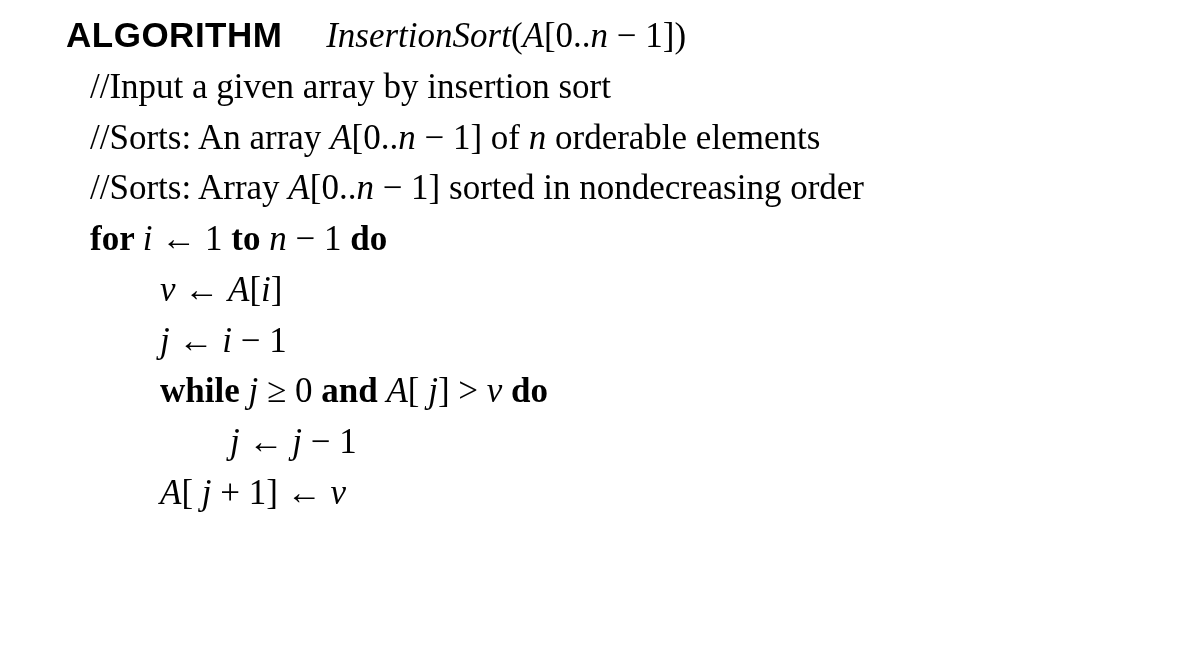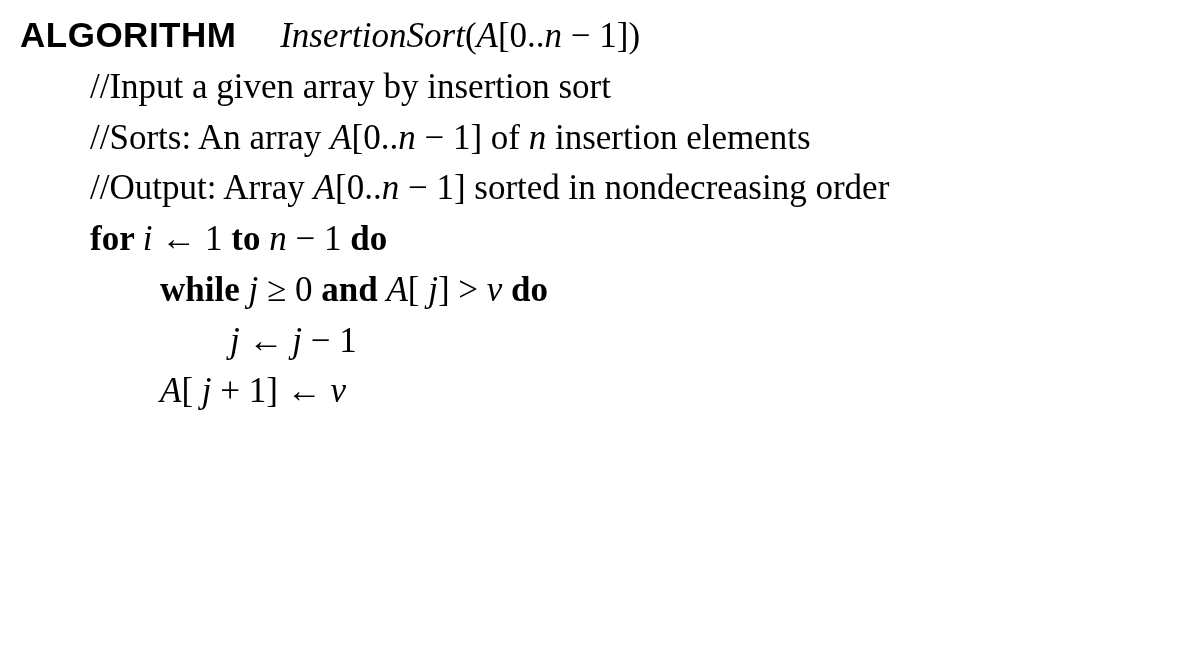--- a/index.html
+++ b/index.html
@@ -11,20 +11,21 @@
     color: #000000;
     font-family: "Times New Roman", Times, serif;
     font-size: 35px;
     line-height: 1.45;
   }
   .page {
     padding: 10px 20px 0 20px;
   }
   .title-line {
     white-space: nowrap;
+    margin-left: 46px;
   }
   .abold {
     font-family: Arial, Helvetica, sans-serif;
     font-weight: 900;
     font-style: normal;
     letter-spacing: 0.5px;
   }
   .kw {
     font-weight: bold;
     font-style: normal;
@@ -50,32 +51,38 @@
     <span class="abold">ALGORITHM</span>
     <span class="rm">&nbsp;&nbsp;&nbsp;</span>
     <span class="it">InsertionSort</span><span class="rm">(</span><span class="it">A</span><span class="rm">[</span><span class="rm">0..</span><span class="it">n</span><span class="rm"> − 1</span><span class="rm">]</span><span class="rm">)</span>
   </div>
 
   <div class="block1 line">
     <span class="rm">//Input a given array by insertion sort</span>
   </div>
 
   <div class="block1 line">
-    <span class="rm">//Sorts: An array </span><span class="it">A</span><span class="rm">[</span><span class="rm">0..</span><span class="it">n</span><span class="rm"> − 1]</span><span class="rm"> of </span><span class="it">n</span><span class="rm"> insertion elements</span>
+    <span class="rm">//Sorts: An array </span><span class="it">A</span><span class="rm">[</span><span class="rm">0..</span><span class="it">n</span><span class="rm"> − 1]</span><span class="rm"> of </span><span class="it">n</span><span class="rm"> orderable elements</span>
   </div>
 
   <div class="block1 line">
-    <span class="rm">//Output: Array </span><span class="it">A</span><span class="rm">[</span><span class="rm">0..</span><span class="it">n</span><span class="rm"> − 1]</span><span class="rm"> sorted in nondecreasing order</span>
+    <span class="rm">//Sorts: Array </span><span class="it">A</span><span class="rm">[</span><span class="rm">0..</span><span class="it">n</span><span class="rm"> − 1]</span><span class="rm"> sorted in nondecreasing order</span>
   </div>
 
   <div class="block1 line">
     <span class="kw">for </span><span class="it">i</span><span class="rm"> ← </span><span class="rm">1</span><span class="kw"> to </span><span class="it">n</span><span class="rm"> − 1</span><span class="kw"> do</span>
   </div>
 
+  <div class="block2 line">
+    <span class="it">v</span><span class="rm"> ← </span><span class="it">A</span><span class="rm">[</span><span class="it">i</span><span class="rm">]</span>
+  </div>
 
+  <div class="block2 line">
+    <span class="it">j</span><span class="rm"> ← </span><span class="it">i</span><span class="rm"> − 1</span>
+  </div>
 
   <div class="block2 line">
     <span class="kw">while </span><span class="it"> j</span><span class="rm"> ≥ </span><span class="rm">0</span><span class="kw"> and </span><span class="it">A</span><span class="rm">[</span><span class="it"> j</span><span class="rm">]</span><span class="rm"> &gt; </span><span class="it">v</span><span class="kw"> do</span>
   </div>
 
 
   <div class="block3 line">
     <span class="it">j</span><span class="rm"> ← </span><span class="it">j</span><span class="rm"> − 1</span>
   </div>
 

